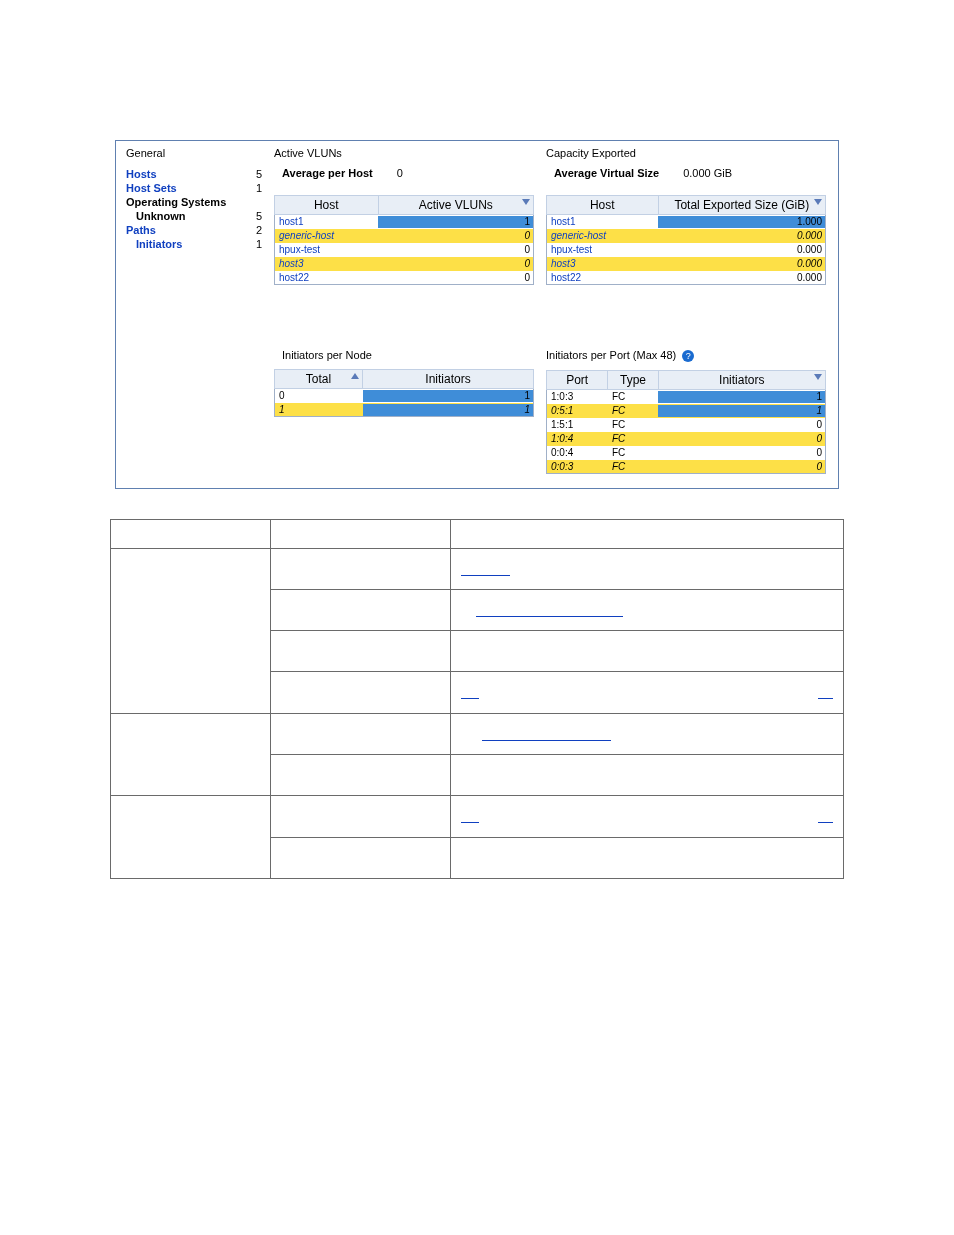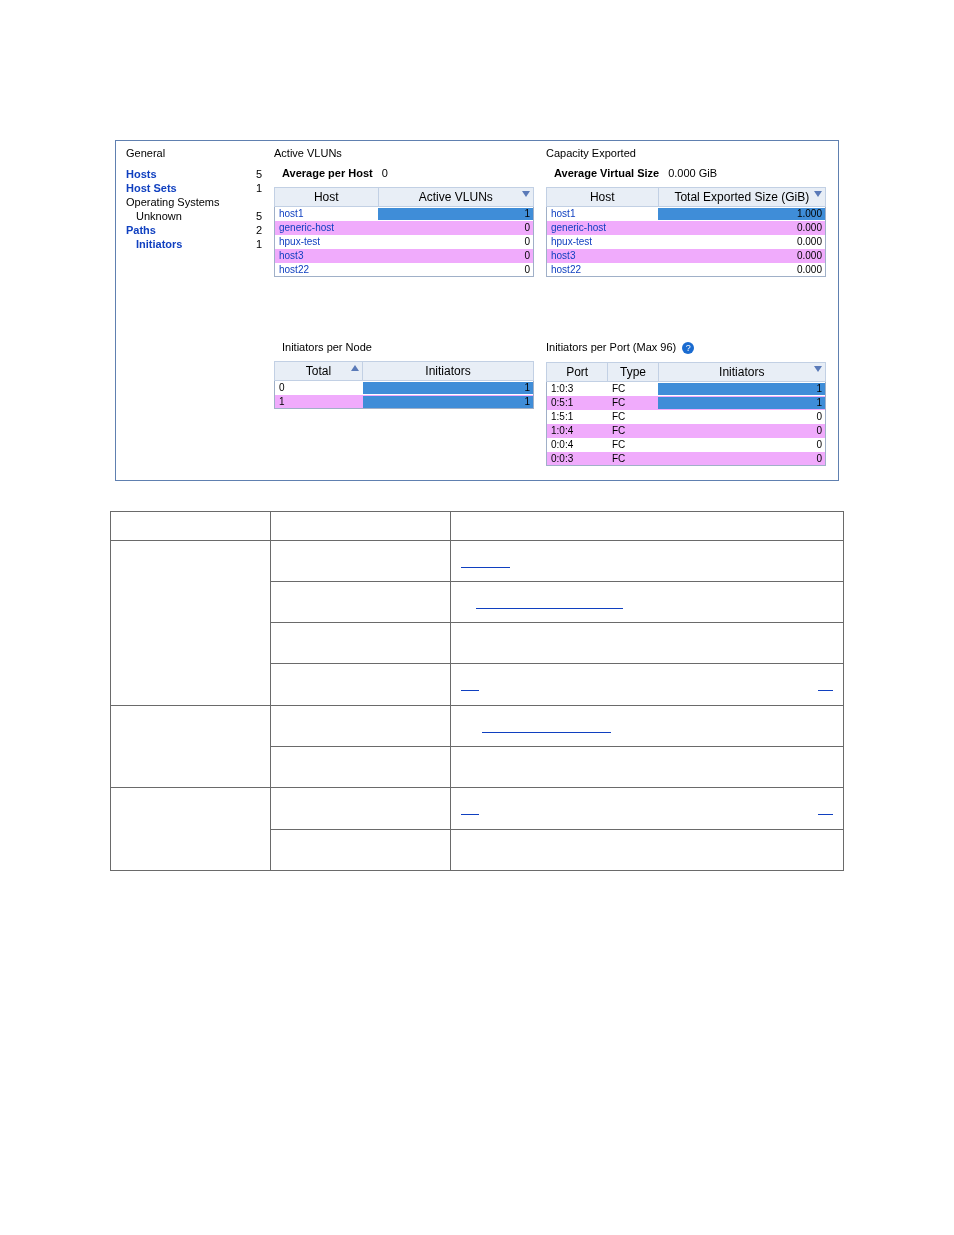--- a/index.html
+++ b/index.html
@@ -9,28 +9,28 @@
 .titlebar { background: linear-gradient(to right, #2050a0, #3060b8, #88a0d0, #d8e4f4); color: #fff; padding: 2px 4px; font-weight: bold; font-size: 11px; display: flex; align-items: center; gap: 4px; }
 .titlebar-icon { width: 14px; height: 14px; background: #e8f0fa; border: 1px solid #88a0d0; display: inline-block; }
 .content { background: #fff; padding: 6px 10px 14px 10px; display: flex; gap: 12px; }
 .leftcol { width: 136px; }
 .midcol { width: 260px; }
 .rightcol { width: 280px; }
 .section-title { font-weight: normal; font-size: 11px; margin-bottom: 6px; padding-bottom: 2px; }
 .general-list { }
 .general-list .row { display: flex; justify-content: space-between; padding: 1px 0; text-align: center; }
 .general-list .link { color: #1040c0; font-weight: bold; cursor: pointer; }
-.general-list .plain { color: #000; font-weight: normal; }
+.general-list .plain { color: #000; font-weight: bold; }
 .general-list .indent { padding-left: 10px; }
-.kv { display: flex; gap: 9px; margin-bottom: 8px; padding-left: 8px; }
+.kv { display: flex; gap: 24px; margin-bottom: 16px; padding-left: 8px; }
 .kv .k { font-weight: bold; }
 .tbl { border: 1px solid #a0b0c8; width: 100%; border-collapse: collapse; }
 .tbl th { background: #e8eef6; border: 1px solid #c2d0e4; font-weight: normal; padding: 2px 4px; font-size: 12px; position: relative; }
 .tbl td { padding: 1px 4px; font-size: 10px; border: 0; }
-.tbl tr.alt td { background: #f0abfc; }
+.tbl tr.alt td { background: #fde047; font-style: italic; }
 .sort-icon { position: absolute; right: 3px; top: 3px; width: 0; height: 0; }
 .sort-asc { border-left: 4px solid transparent; border-right: 4px solid transparent; border-bottom: 6px solid #5a7ab8; }
 .sort-desc { border-left: 4px solid transparent; border-right: 4px solid transparent; border-top: 6px solid #5a7ab8; }
 .hostlink { color: #1040c0; cursor: pointer; }
 .barcell { position: relative; height: 14px; }
 .bar { position: absolute; top: 1px; left: 0; height: 12px; background: #3f8dd8; }
 .barlabel { position: absolute; right: 3px; top: 1px; font-size: 10px; }
 .subsection { margin-top: 64px; }
 .help-icon { display: inline-block; width: 12px; height: 12px; background: #1a6bd0; color: #fff; border-radius: 50%; font-size: 9px; line-height: 12px; text-align: center; vertical-align: middle; margin-left: 3px; }
 
@@ -207,21 +207,21 @@
                 <td class="barcell">
                   <div class="bar" style="width: 0%;"></div>
                   <span class="barlabel">0.000</span>
                 </td>
               </tr>
             </tbody>
       </table>
 
       <div class="subsection">
         <div class="section-title">
-          <span>Initiators per Port (Max 96)</span>
+          <span>Initiators per Port (Max 48)</span>
           <span class="help-icon">?</span>
         </div>
         <table class="tbl">
           <thead>
                 <tr>
             <th style="width:22%"><span>Port</span></th>
             <th style="width:18%"><span>Type</span></th>
             <th><span>Initiators</span><span class="sort-icon sort-desc"></span></th>
           </tr>
               </thead>

